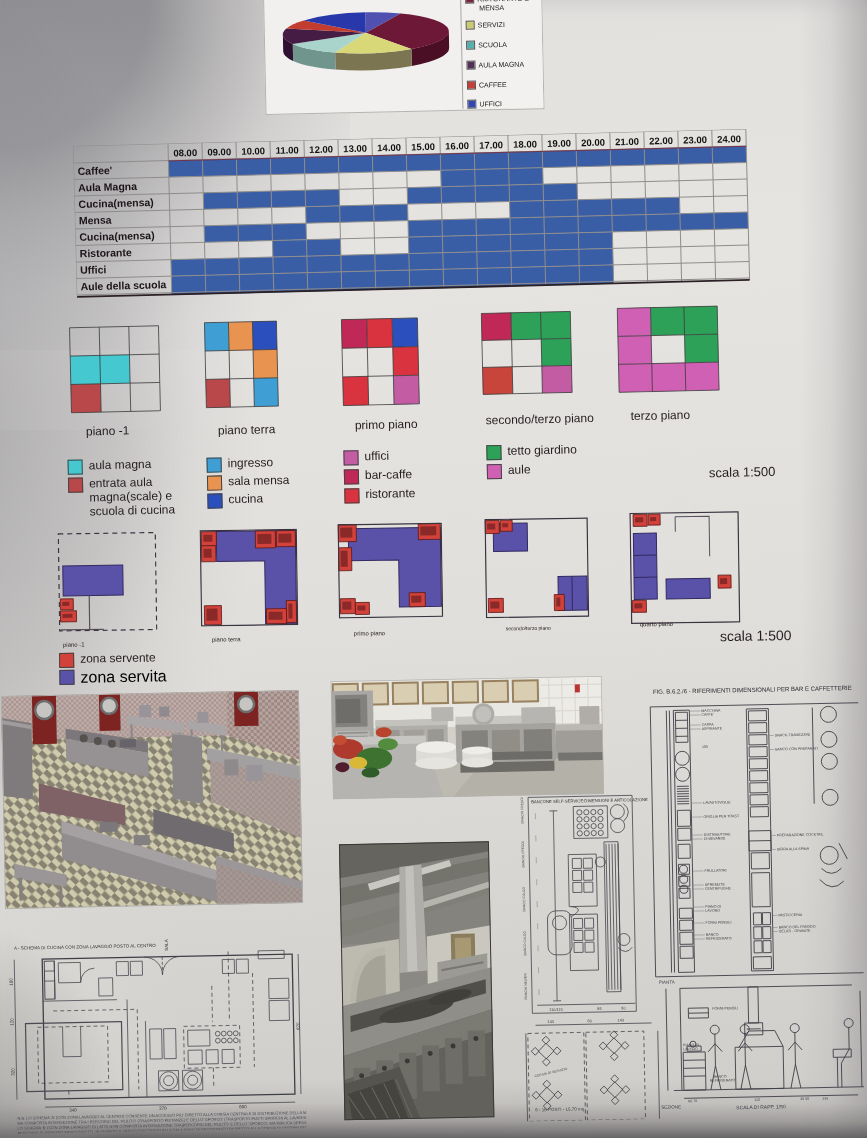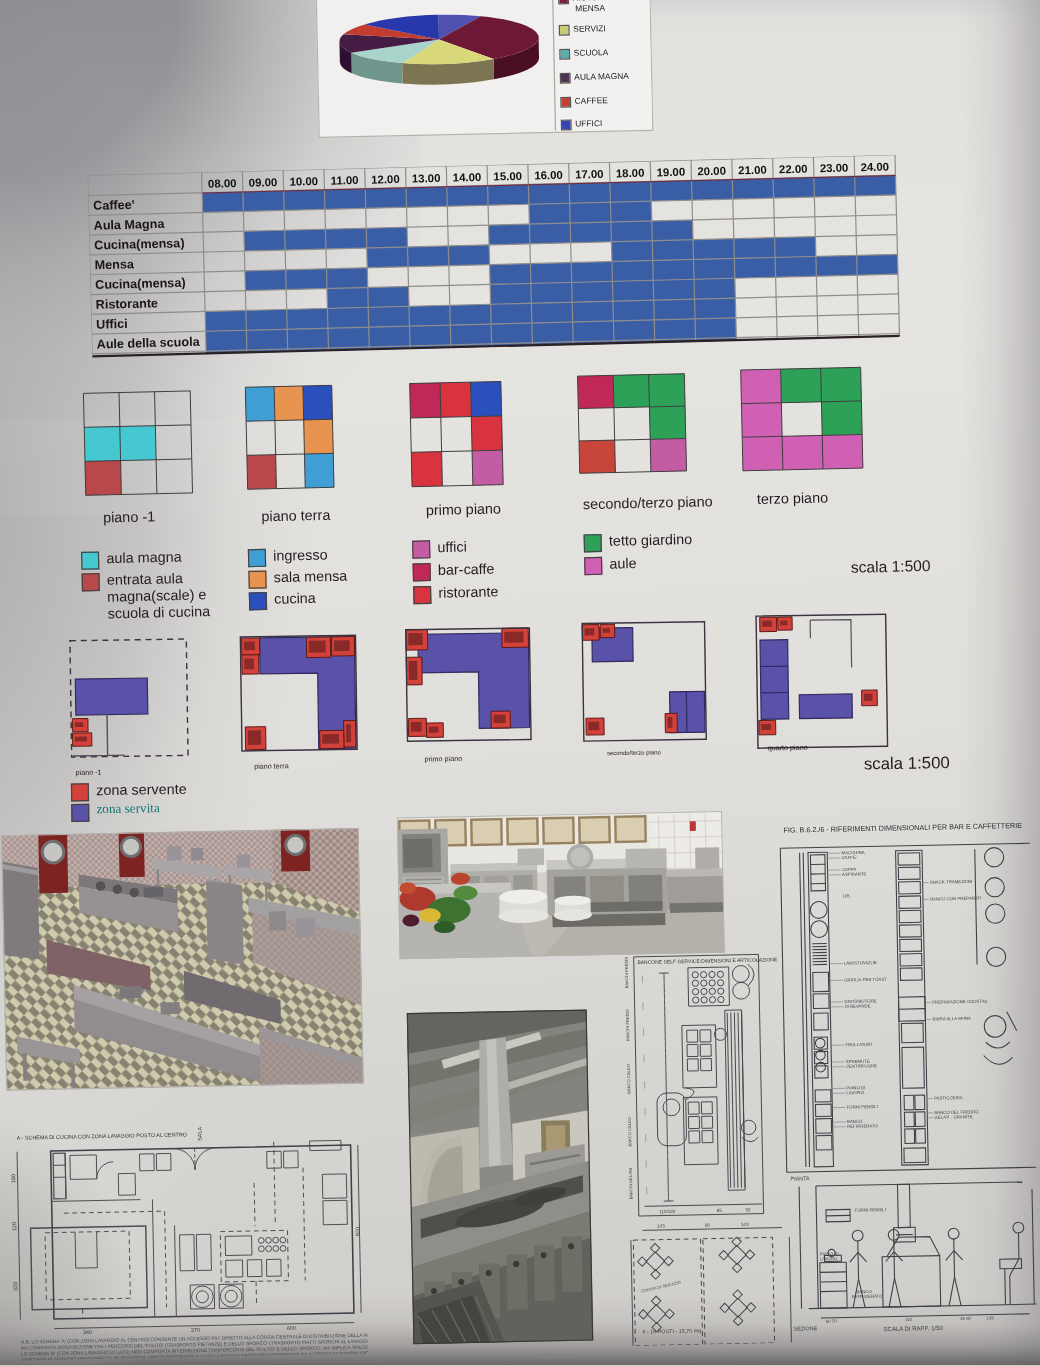--- a/index.html
+++ b/index.html
@@ -380,21 +380,21 @@
 </svg>
 
 <div class="abs" style="left:638px;top:115px;font-size:6px;color:#241c20;">quarto piano</div>
 
 <div class="abs" style="left:718px;top:123px;font-size:14px;color:#241c20;">scala  1:500</div>
 
 <div class="abs" style="left:57px;top:138px;width:13px;height:13px;background:#d2413a;border:1px solid #444;"></div>
         <div class="abs" style="left:78px;top:137px;font-size:12px;color:#241c20;">zona servente</div>
 
 <div class="abs" style="left:57px;top:155px;width:13px;height:13px;background:#5a51a8;border:1px solid #444;"></div>
-        <div class="abs" style="left:78px;top:154px;font-size:11px;color:#0f766e;font-family:Liberation Serif, serif;">zona servita</div>
+        <div class="abs" style="left:78px;top:154px;font-size:16px;color:#000000;">zona servita</div>
 </div>
 
   </div>
 
   <div class="abs" style="left:0;top:0;width:867px;height:1138px;transform:rotate(-1.15deg);transform-origin:100px 800px;">
 
 <svg class="abs" style="left:3px;top:694px" width="298" height="213" viewBox="0 0 298 213">
 <defs>
 <pattern id="floorchk" width="16" height="16" patternUnits="userSpaceOnUse" patternTransform="rotate(45) scale(1.05,0.66)">
             <rect width="16" height="16" fill="#cecaab"></rect>

